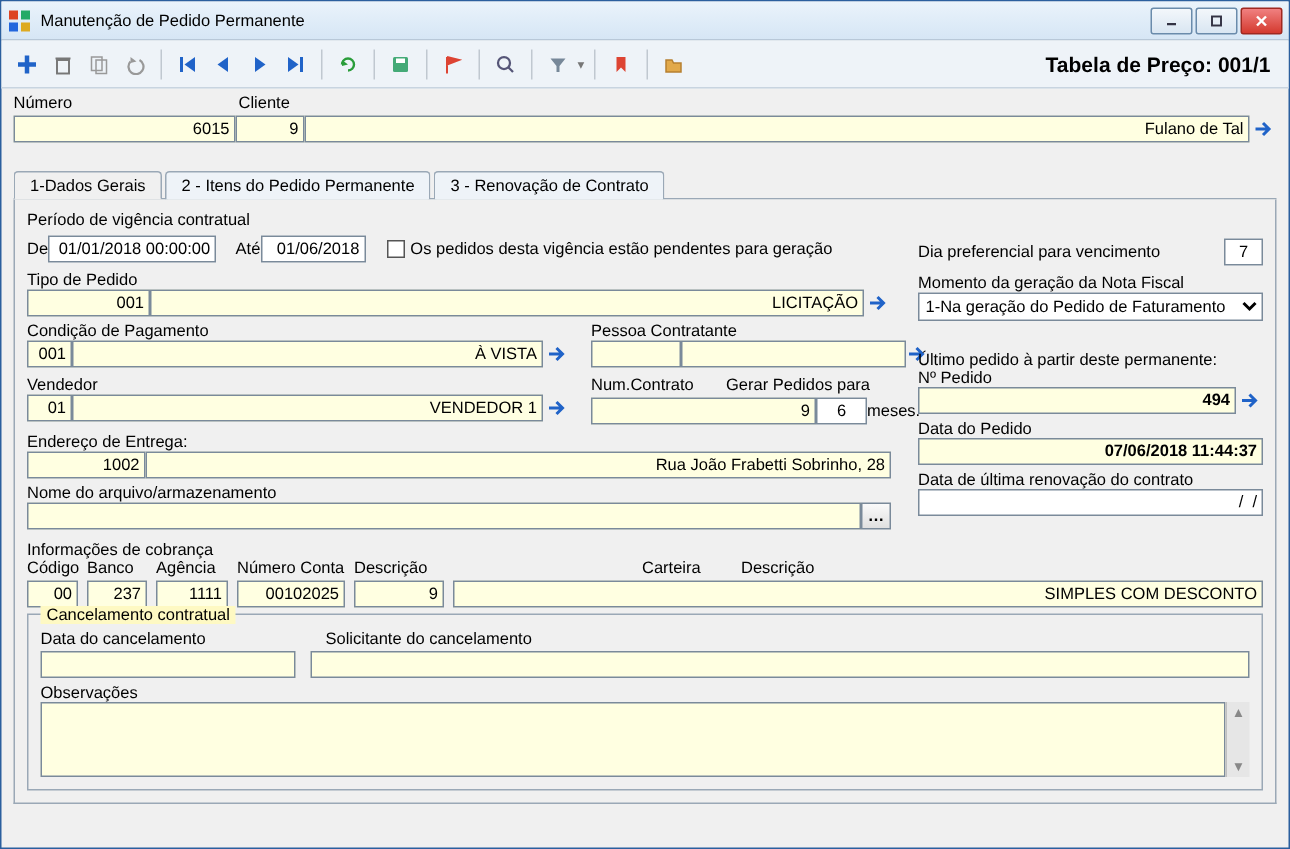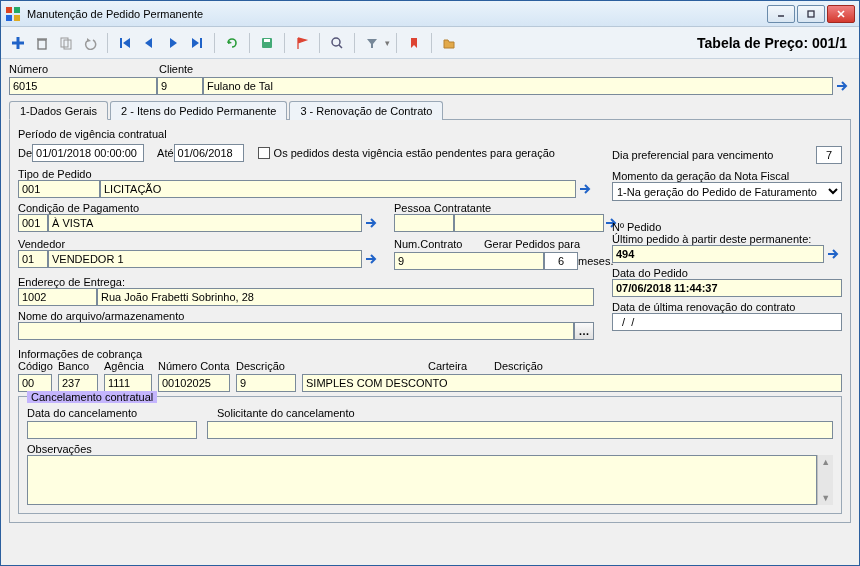--- a/index.html
+++ b/index.html
@@ -11,34 +11,34 @@
 .win-btns { display: flex; gap: 2px; }
 .win-btn { width: 28px; height: 18px; border: 1px solid #6a8bab; background: linear-gradient(#f3f7fb,#d9e6f2); border-radius: 2px; display: flex; align-items: center; justify-content: center; cursor: pointer; }
 .win-btn.close { background: linear-gradient(#f08080,#d43a2f); border-color: #a02820; color:#fff; }
 .toolbar { height: 32px; background: #eef3f8; border-bottom: 1px solid #c8d4e0; display: flex; align-items: center; padding: 0 6px; gap: 2px; }
 .tbtn { width: 22px; height: 22px; display: flex; align-items: center; justify-content: center; border-radius: 2px; cursor: pointer; }
 .sep { width: 1px; height: 20px; background: #c0c8d0; margin: 0 4px; }
 .price-label { margin-left: auto; font-weight: bold; font-size: 14px; padding-right: 6px; }
 .content { flex: 1; padding: 4px 8px; overflow: hidden; }
 .row { display: flex; align-items: center; gap: 0; margin-bottom: 2px; }
 .lbl { color: #000; }
-input[type=text], .tf { height: 18px; border: 1px solid #7a8a9a; background: #ffffe1; padding: 1px 3px; }
+input[type=text], .tf { height: 18px; border: 1px solid #7a8a9a; background: #ffffe1; padding: 1px 3px; text-align: right; }
 .tf.white { background: #fff; }
 .arrow-btn { width: 18px; height: 18px; display: flex; align-items: center; justify-content: center; cursor: pointer; }
-.tabs { display: flex; margin-top: 5px; border-bottom: 1px solid #9aa8b6; }
+.tabs { display: flex; margin-top: 18px; border-bottom: 1px solid #9aa8b6; }
 .tab { padding: 3px 10px 2px; border: 1px solid #9aa8b6; border-bottom: none; background: #eef3f8; margin-right: 2px; cursor: pointer; border-top-left-radius: 3px; border-top-right-radius: 3px; position: relative; bottom: -1px; }
 .tab.active { background: #f0f0f0; border-bottom: 1px solid #f0f0f0; }
 .panel { border: 1px solid #9aa8b6; border-top: none; padding: 8px; background: #f0f0f0; }
 .two-col { display: flex; gap: 18px; }
 .left-col { flex: 1; }
 .right-col { width: 230px; }
 .cb { width: 12px; height: 12px; border: 1px solid #555; background:#fff; display:inline-block; margin-right:4px; }
 select.combo { height: 19px; border: 1px solid #7a8a9a; background: #fff; width: 100%; }
 .fieldset { border: 1px solid #9aa8b6; padding: 6px 8px 8px; margin-top: 4px; }
-.fieldset-legend { position: relative; top: -12px; background: #c4b5fd; padding: 0 4px; color:#000; display:inline-block; }
+.fieldset-legend { position: relative; top: -12px; background: #fef9c3; padding: 0 4px; color:#000; display:inline-block; }
 .fieldset-body { margin-top: -8px; }
 textarea { border: 1px solid #7a8a9a; background: #ffffe1; resize: none; width: 100%; height: 50px; }
 .small-btn { width: 20px; height: 18px; border:1px solid #7a8a9a; background: linear-gradient(#fafafa,#e0e0e0); display:flex; align-items:center; justify-content:center; cursor:pointer; font-weight:bold; }
 .vscroll { width: 16px; background: #e6e6e6; border-left:1px solid #c0c0c0; display:flex; flex-direction:column; justify-content:space-between; align-items:center; padding:2px 0; }
 .vscroll .ar { color:#888; cursor:pointer; font-size:9px; }
 </style>
 </head>
 <body>
 
 <div class="window">
@@ -295,22 +295,22 @@
         <div class="right-col">
           <div class="row" style="margin-top:18px">
             <span class="lbl" style="flex:1">Dia preferencial para vencimento</span>
             <input class="tf white" style="width: 26px; text-align: center;" value="7">
           </div>
           <div style="margin-top:6px">
             <div class="lbl">Momento da geração da Nota Fiscal</div>
             <select class="combo"><option>1-Na geração do Pedido de Faturamento</option></select>
           </div>
           <div style="margin-top:20px">
+            <div class="lbl">Último pedido à partir deste permanente:</div>
             <div class="lbl">Nº Pedido</div>
-            <div class="lbl">Último pedido à partir deste permanente:</div>
             <div class="row">
               <input class="tf" style="flex: 1 1 0%; font-weight: bold;" value="494">
               <div class="arrow-btn">
                   <svg width="14" height="14">
                     <path d="M2 7 L10 7 M7 3 L11 7 L7 11" fill="none" stroke="#2063c8" stroke-width="2"></path>
                   </svg>
                 </div>
             </div>
           </div>
           <div style="margin-top:4px">

